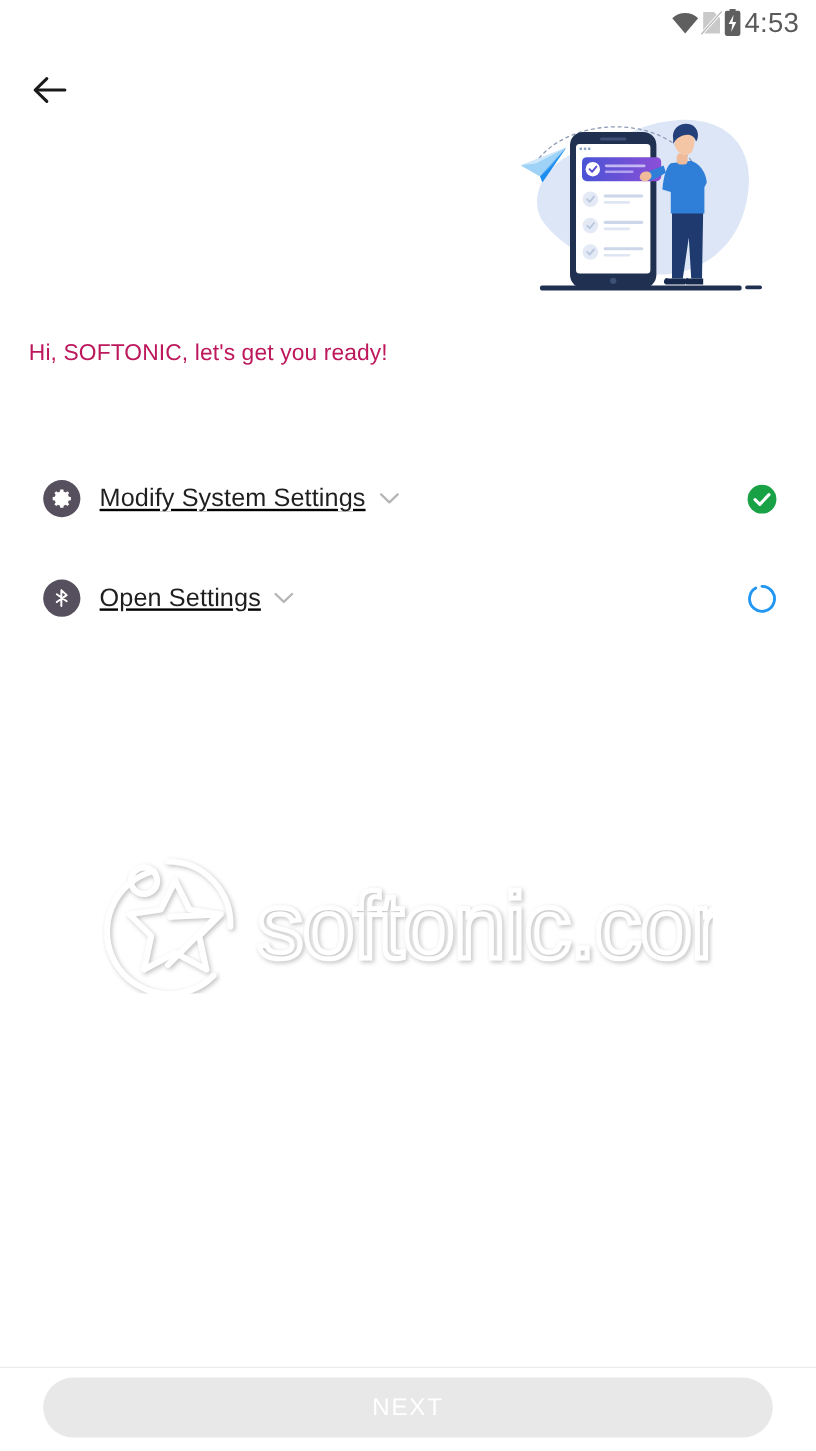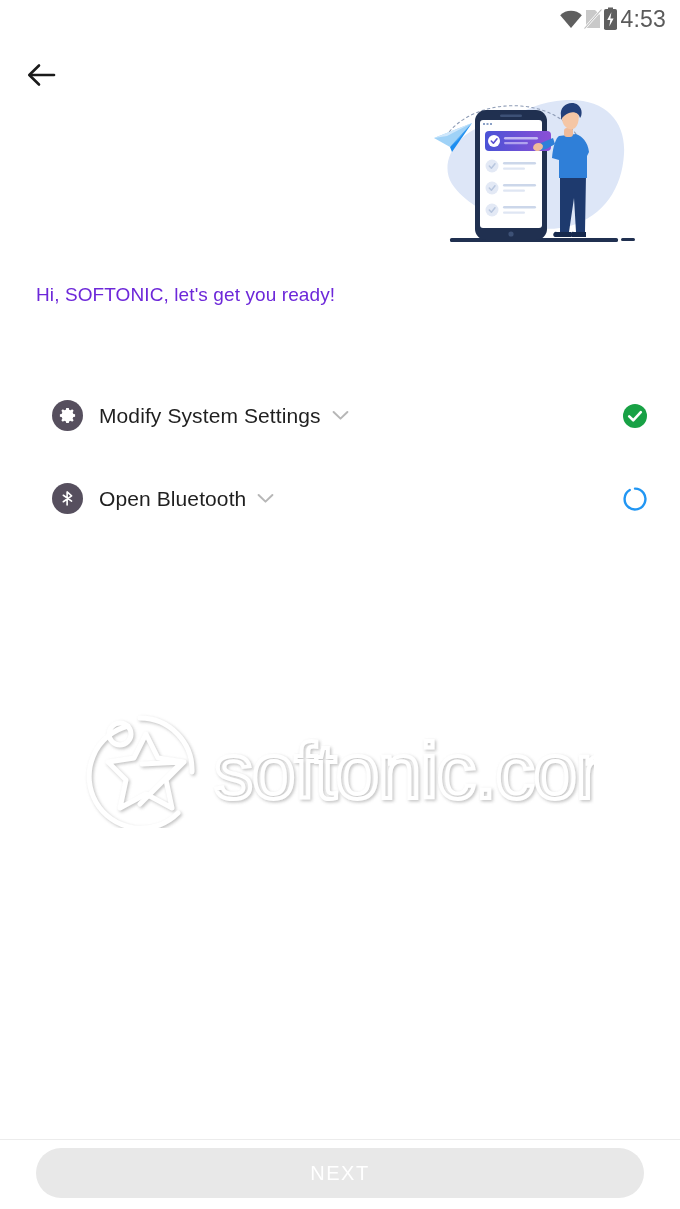--- a/index.html
+++ b/index.html
@@ -62,31 +62,31 @@
     font-size: 33px;
     color: #1f1f1f;
     font-weight: 400;
     letter-spacing: -0.2px;
   }
 
   
   .subtitle {
     position: absolute;
     top: 284px;
-    left: 36px;
+    left: 24px;
     font-size: 19px;
-    color: #6d28d9;
+    color: #be185d;
     letter-spacing: 0.1px;
   }
 
   
   .perm-list {
     position: absolute;
     top: 374px;
-    left: 16px; right: 0;
+    left: 0; right: 0; text-decoration: underline;
   }
   .perm-row {
     position: relative;
     height: 83px;
     display: flex;
     align-items: center;
     padding: 0 30px 0 36px;
     cursor: pointer;
   }
   .perm-icon {
@@ -298,21 +298,21 @@
         </svg>
       </span>
     </div>
 
     <div class="perm-row">
       <span class="perm-icon">
         <svg width="19" height="19" viewBox="0 0 20 20">
           <path fill="none" stroke="#ffffff" stroke-width="1.7" stroke-linecap="round" stroke-linejoin="round" d="M9.6 3.1 L14.3 7.3 L5.6 13.4 M9.6 16.9 L9.6 3.1 M14.3 12.7 L5.6 6.6"></path>
         </svg>
       </span>
-      <span class="perm-label">Open Bluetooth</span>
+      <span class="perm-label">Open Settings</span>
       <span class="perm-chevron">
         <svg width="17" height="11" viewBox="0 0 17 11">
           <polyline points="1.6,2 8.5,8.6 15.4,2" fill="none" stroke="#b7b7b7" stroke-width="2" stroke-linecap="round" stroke-linejoin="round"></polyline>
         </svg>
       </span>
       <span class="perm-status">
         <svg width="26" height="26" viewBox="0 0 26 26">
           <path d="M13 2.6 a10.4 10.4 0 1 1 -5.2 1.4" fill="none" stroke="#2196f3" stroke-width="2.4" stroke-linecap="round"></path>
         </svg>
       </span>

